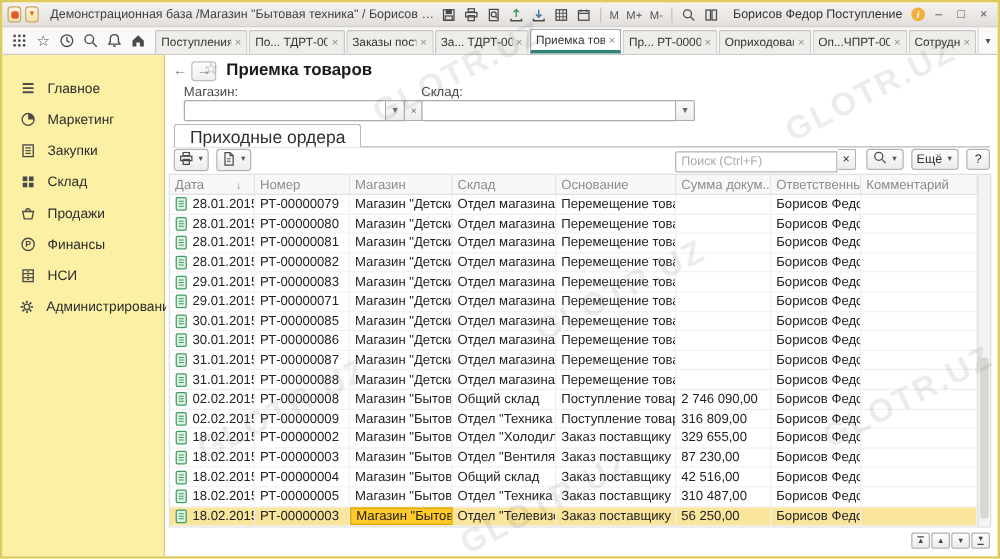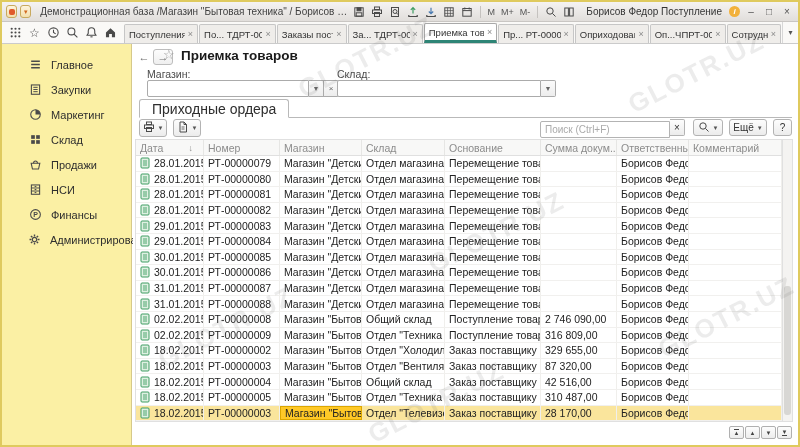--- a/index.html
+++ b/index.html
@@ -24,21 +24,21 @@
 .svc{width:19px;display:flex;align-items:center;justify-content:center;color:#4a4a4a;font-size:12px}
 .svc svg{width:13px;height:13px}
 .tabstrip{display:flex;flex:1;min-width:0;margin-left:4px}
 .tab{flex:0 1 auto;min-width:24px;overflow:hidden;display:flex;align-items:center;white-space:nowrap;font-size:9.5px;color:#333;background:#efedea;border:1px solid #c6c6c6;border-bottom:none;margin:2px 1px 0 0;padding:0 4px;border-radius:2px 2px 0 0}
 .tab .tlbl{overflow:hidden;min-width:0}
 .tab .tx{flex:0 0 auto;color:#8a8a8a;font-size:9px;margin-left:3px}
 .tab.active{background:#fff;border-color:#a9a9a9;border-bottom:3px solid #2e8576;margin-top:1px}
 .ovf{width:16px;display:flex;align-items:center;justify-content:center;font-size:8px;color:#555;border-left:1px solid #d7d7d7}
 
 .sidebar{position:absolute;top:42px;left:0;bottom:0;width:130px;background:#fbf0a4;border-right:1px solid #d6c98a;padding-top:8px}
-.sb-item{display:flex;align-items:center;height:25px;padding:0 26px;font-size:11px;color:#2e2e2e;cursor:default}
+.sb-item{display:flex;align-items:flex-end;height:25px;padding:0 13px;font-size:11px;color:#2e2e2e;cursor:default}
 .sb-item .ic{width:14px;height:14px;margin-right:9px;display:inline-flex;align-items:center;justify-content:center}
 .sb-item svg{width:13px;height:13px}
 
 .content{position:absolute;top:42px;left:131px;right:0;bottom:0;background:#fff}
 .navbtn{position:absolute;top:5px;height:16px;display:flex;align-items:center;justify-content:center;font-size:11px;color:#6d6d6d}
 .backb{left:3px;width:16px}
 .fwdb{left:20px;width:20px;border:1px solid #bdbdbd;border-radius:3px;background:linear-gradient(#fdfdfd,#efefef)}
 .fav{position:absolute;left:30px;top:3px;font-size:13px;color:#9a9a9a}
 .pg-title{position:absolute;left:48px;top:4px;font-size:13.5px;font-weight:bold;color:#1a1a1a}
 .flabel{position:absolute;font-size:10.5px;color:#4a4a4a}
@@ -262,34 +262,34 @@
           <span class="ic">
             <svg viewBox="0 0 12 12" fill="none" stroke="#4a4a4a" stroke-width="1">
               <path d="M2 3h8M2 6h8M2 9h8" stroke-width="1.4"></path>
             </svg>
           </span>
           <span>Главное</span>
         </div>
         <div class="sb-item">
           <span class="ic">
             <svg viewBox="0 0 12 12" fill="none" stroke="#4a4a4a" stroke-width="1">
+              <circle cx="6" cy="6" r="4.4"></circle>
+              <path d="M6 6V1.6A4.4 4.4 0 0110.4 6z" fill="#4a4a4a" stroke="none"></path>
+            </svg>
+          </span>
+          <span>Маркетинг</span>
+        </div>
+        <div class="sb-item">
+          <span class="ic">
+            <svg viewBox="0 0 12 12" fill="none" stroke="#4a4a4a" stroke-width="1">
               <rect x="2.2" y="1.8" width="7.6" height="8.6"></rect>
               <path d="M4 4h4M4 6h4M4 8h4" stroke-width="0.9"></path>
             </svg>
           </span>
           <span>Закупки</span>
-        </div>
-        <div class="sb-item">
-          <span class="ic">
-            <svg viewBox="0 0 12 12" fill="none" stroke="#4a4a4a" stroke-width="1">
-              <circle cx="6" cy="6" r="4.4"></circle>
-              <path d="M6 6V1.6A4.4 4.4 0 0110.4 6z" fill="#4a4a4a" stroke="none"></path>
-            </svg>
-          </span>
-          <span>Маркетинг</span>
         </div>
         <div class="sb-item">
           <span class="ic">
             <svg viewBox="0 0 12 12" fill="none" stroke="#4a4a4a" stroke-width="1">
               <g fill="#4a4a4a" stroke="none">
                 <rect x="2" y="2" width="3.4" height="3.4"></rect>
                 <rect x="6.6" y="2" width="3.4" height="3.4"></rect>
                 <rect x="2" y="6.6" width="3.4" height="3.4"></rect>
                 <rect x="6.6" y="6.6" width="3.4" height="3.4"></rect>
               </g>
@@ -302,35 +302,35 @@
             <svg viewBox="0 0 12 12" fill="none" stroke="#4a4a4a" stroke-width="1">
               <path d="M2 4.8h8l-1.2 5.4H3.2z"></path>
               <path d="M4.2 4.8a1.8 2 0 013.6 0"></path>
             </svg>
           </span>
           <span>Продажи</span>
         </div>
         <div class="sb-item">
           <span class="ic">
             <svg viewBox="0 0 12 12" fill="none" stroke="#4a4a4a" stroke-width="1">
+              <circle cx="6" cy="6" r="4.5"></circle>
+              <text x="6" y="8.3" text-anchor="middle" font-size="6.5" fill="#4a4a4a" stroke="none" font-weight="bold">Р</text>
+            </svg>
+          </span>
+          <span>Финансы</span>
+        </div>
+        <div class="sb-item">
+          <span class="ic">
+            <svg viewBox="0 0 12 12" fill="none" stroke="#4a4a4a" stroke-width="1">
               <rect x="2.2" y="1.8" width="7.6" height="8.6"></rect>
               <path d="M2.2 4.6h7.6M2.2 7.4h7.6" stroke-width="0.9"></path>
               <path d="M5.2 3.2h1.6M5.2 6h1.6M5.2 8.8h1.6" stroke-width="0.9"></path>
             </svg>
           </span>
           <span>НСИ</span>
-        </div>
-        <div class="sb-item">
-          <span class="ic">
-            <svg viewBox="0 0 12 12" fill="none" stroke="#4a4a4a" stroke-width="1">
-              <circle cx="6" cy="6" r="4.5"></circle>
-              <text x="6" y="8.3" text-anchor="middle" font-size="6.5" fill="#4a4a4a" stroke="none" font-weight="bold">Р</text>
-            </svg>
-          </span>
-          <span>Финансы</span>
         </div>
         <div class="sb-item">
           <span class="ic">
             <svg viewBox="0 0 12 12" fill="none" stroke="#4a4a4a" stroke-width="1">
               <circle cx="6" cy="6" r="2"></circle>
               <path d="M6 1.4v1.8M6 8.8v1.8M1.4 6h1.8M8.8 6h1.8M2.7 2.7l1.3 1.3M8 8l1.3 1.3M9.3 2.7L8 4M4 8l-1.3 1.3" stroke-width="1.3"></path>
             </svg>
           </span>
           <span>Администрирование</span>
         </div>
@@ -589,21 +589,21 @@
             <div class="tc c0">
               <span class="docic">
                 <svg width="10" height="12" viewBox="0 0 10 12">
                   <rect x="1" y="1" width="8" height="10" rx="1" fill="#dff0e2" stroke="#3f9d63"></rect>
                   <path d="M3 4h4M3 6h4M3 8h4" stroke="#3f9d63" stroke-width="0.9"></path>
                 </svg>
               </span>
               <span>29.01.2015</span>
             </div>
             <div class="tc c1">
-              <span>РТ-00000084</span>
+              <span>РТ-00000071</span>
             </div>
             <div class="tc c2">
               <span>Магазин "Детские ...</span>
             </div>
             <div class="tc c3">
               <span>Отдел магазина "...</span>
             </div>
             <div class="tc c4">
               <span>Перемещение товаров ТД...</span>
             </div>
@@ -857,21 +857,21 @@
             <div class="tc c2">
               <span>Магазин "Бытовая...</span>
             </div>
             <div class="tc c3">
               <span>Отдел "Вентилято...</span>
             </div>
             <div class="tc c4">
               <span>Заказ поставщику ТДРТ-0...</span>
             </div>
             <div class="tc c5">
-              <span>87 320,00</span>
+              <span>87 230,00</span>
             </div>
             <div class="tc c6">
               <span>Борисов Федор М...</span>
             </div>
             <div class="tc c7">
               <span></span>
             </div>
           </div>
           <div class="trow">
             <div class="tc c0">
@@ -953,21 +953,21 @@
             <div class="tc c2 selcell">
               <span>Магазин "Бытовая...</span>
             </div>
             <div class="tc c3">
               <span>Отдел "Телевизоры"</span>
             </div>
             <div class="tc c4">
               <span>Заказ поставщику ТДРТ-0...</span>
             </div>
             <div class="tc c5">
-              <span>28 170,00</span>
+              <span>56 250,00</span>
             </div>
             <div class="tc c6">
               <span>Борисов Федор М...</span>
             </div>
             <div class="tc c7">
               <span></span>
             </div>
           </div>
         </div>
     </div>

